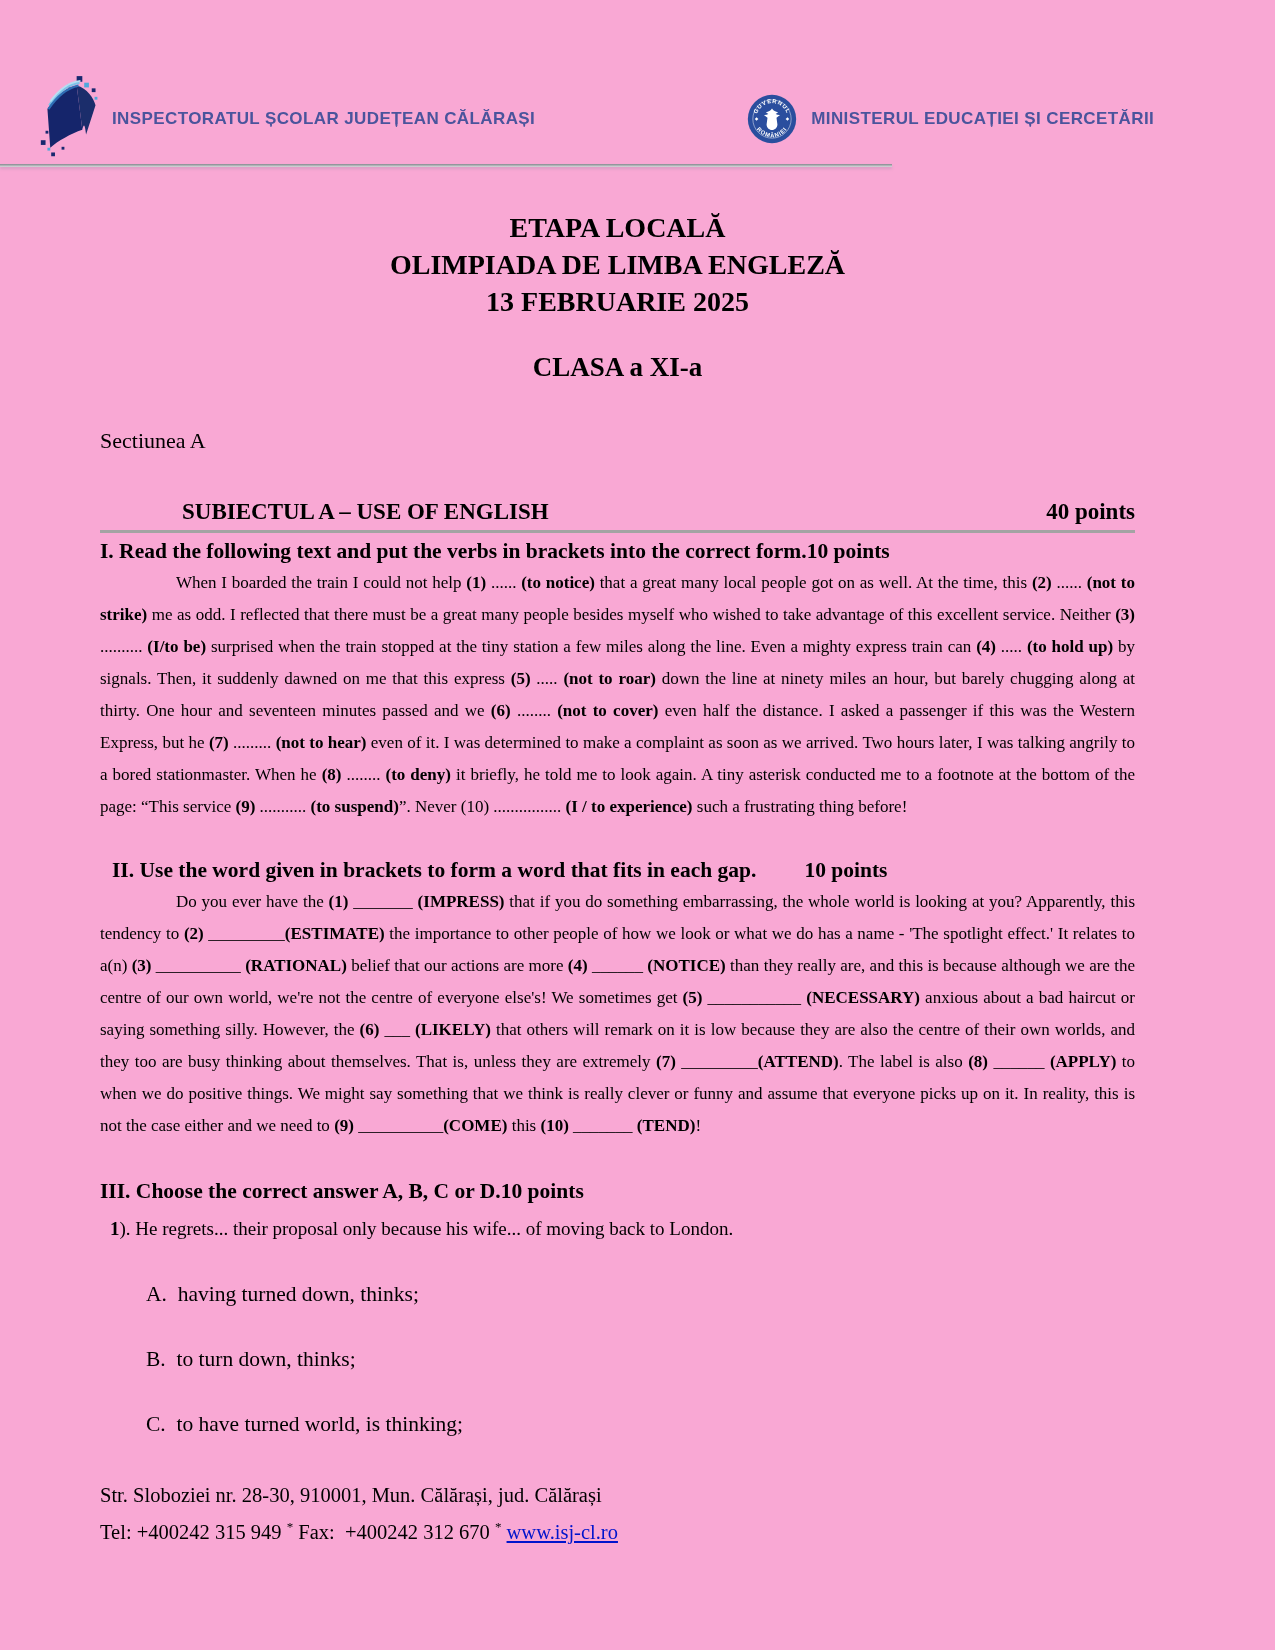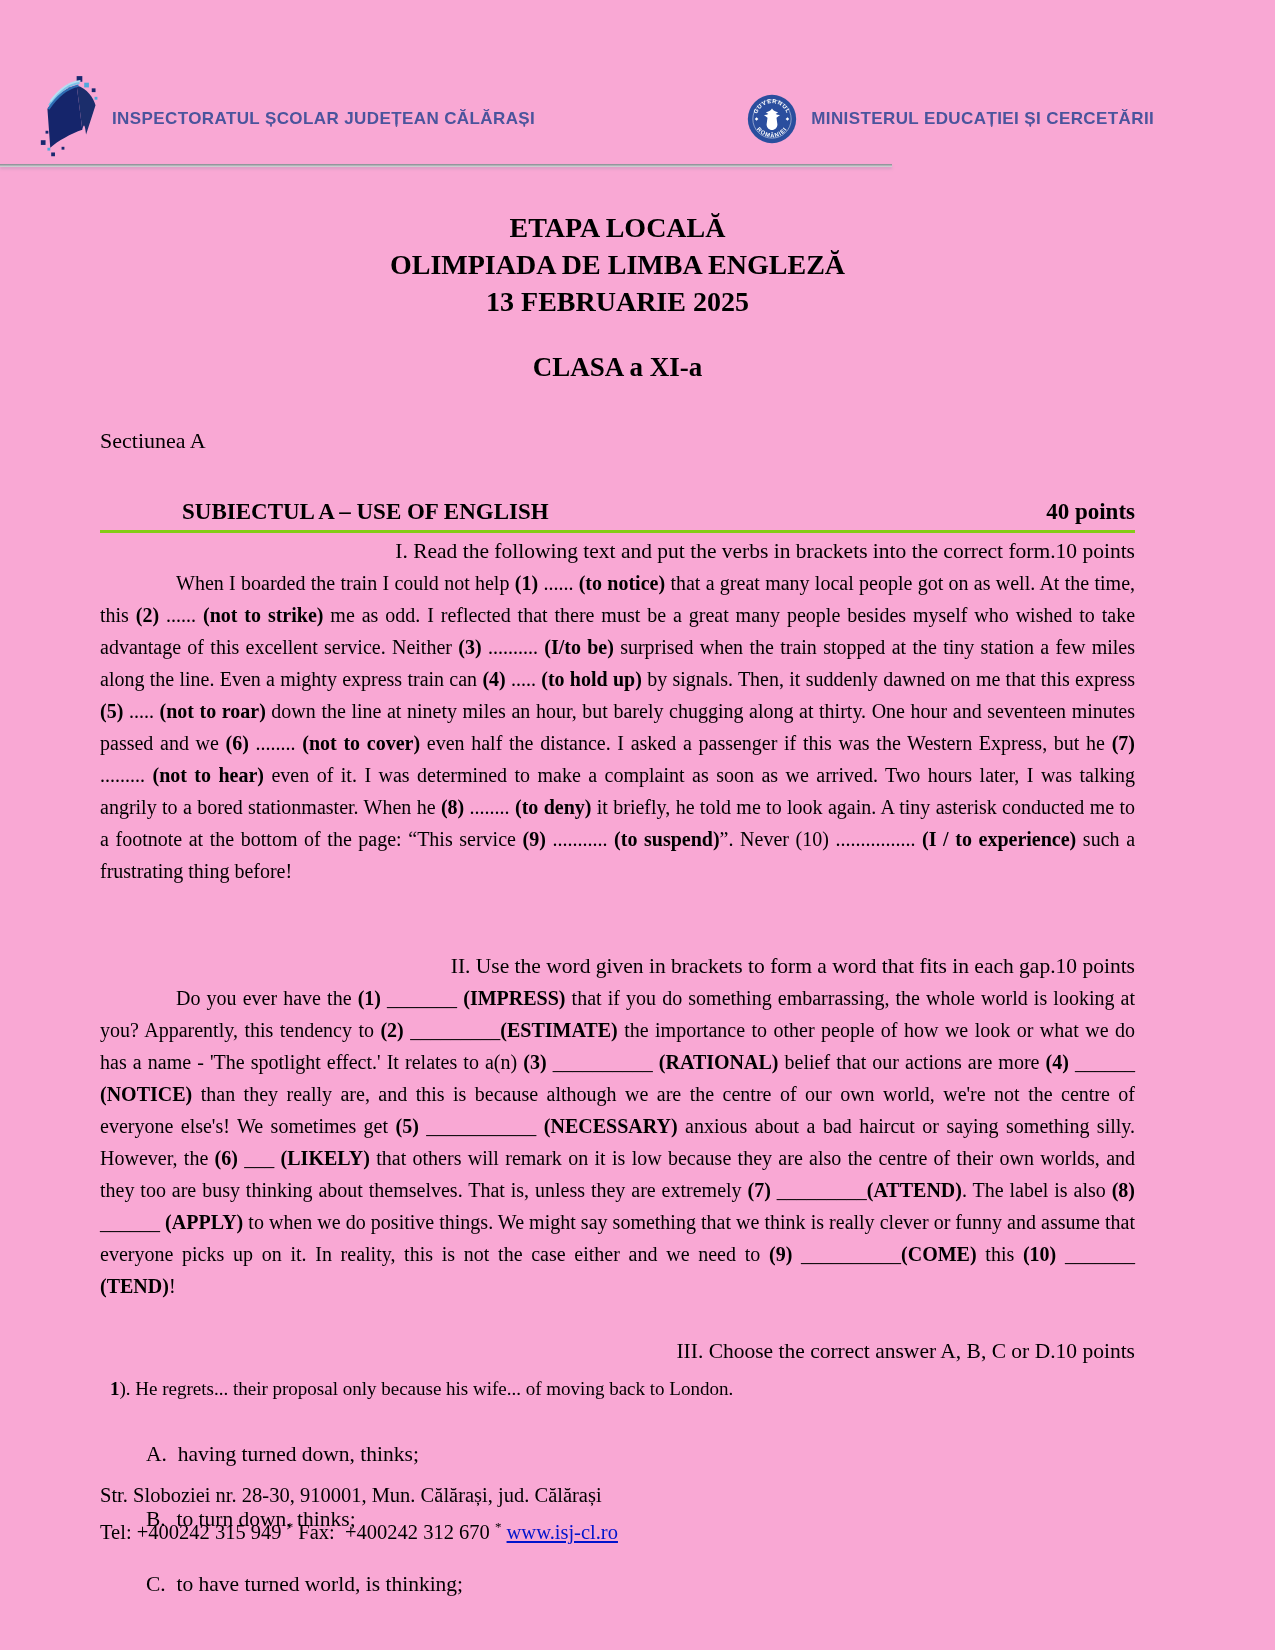--- a/index.html
+++ b/index.html
@@ -18,32 +18,32 @@
   .header-rule{height:3px;width:892px;margin-top:0;
                background:linear-gradient(to bottom,#86898f,#d9dbde);
                box-shadow:0 2px 3px rgba(120,130,150,.25);}
 
   
   .title-block{text-align:center;margin-top:42px;font-weight:700;font-size:28px;line-height:37px;}
   .class-line{text-align:center;margin-top:29px;font-weight:700;font-size:27px;line-height:36px;}
   .section-label{margin-top:41px;font-weight:400;font-size:22px;line-height:30px;}
 
   .subject-row{display:flex;justify-content:space-between;margin-top:42px;
-               border-bottom:3px solid #84cc16;font-weight:700;font-size:23px;
+               border-bottom:3px solid #a3a3a3;font-weight:700;font-size:23px;
                line-height:28px;padding-bottom:4px;}
   .subject-title{padding-left:82px;}
 
-  .ex-row{display:flex;justify-content:flex-end;font-weight:400;
+  .ex-row{display:flex;justify-content:flex-start;font-weight:700;
           font-size:21.5px;line-height:30px;}
   .ex1-row{margin-top:3px;}
-  .ex2-row{margin-top:64px;}
+  .ex2-row{margin-top:32px;gap:48px;}
   .ex2-row .ex-title{padding-left:12px;}
   .ex3-row{margin-top:34px;}
 
-  .para{font-size:20px;line-height:32px;text-align:justify;
+  .para{font-size:17px;line-height:32px;text-align:justify;
         text-indent:76px;margin:1px 0 0 0;}
 
   .question{font-size:19px;line-height:30px;margin-top:8px;padding-left:10px;white-space:pre-wrap;}
   .option{font-size:21.5px;line-height:29px;padding-left:46px;white-space:pre-wrap;margin-top:36px;}
 
   .footer{position:absolute;left:100px;top:1480px;font-size:20.5px;line-height:31px;}
   .footer-line{white-space:pre-wrap;}
   .sup{vertical-align:super;font-size:13px;}
   a.link{color:#0014cc;text-decoration:underline;cursor:pointer;}
   .b{font-weight:700;}

